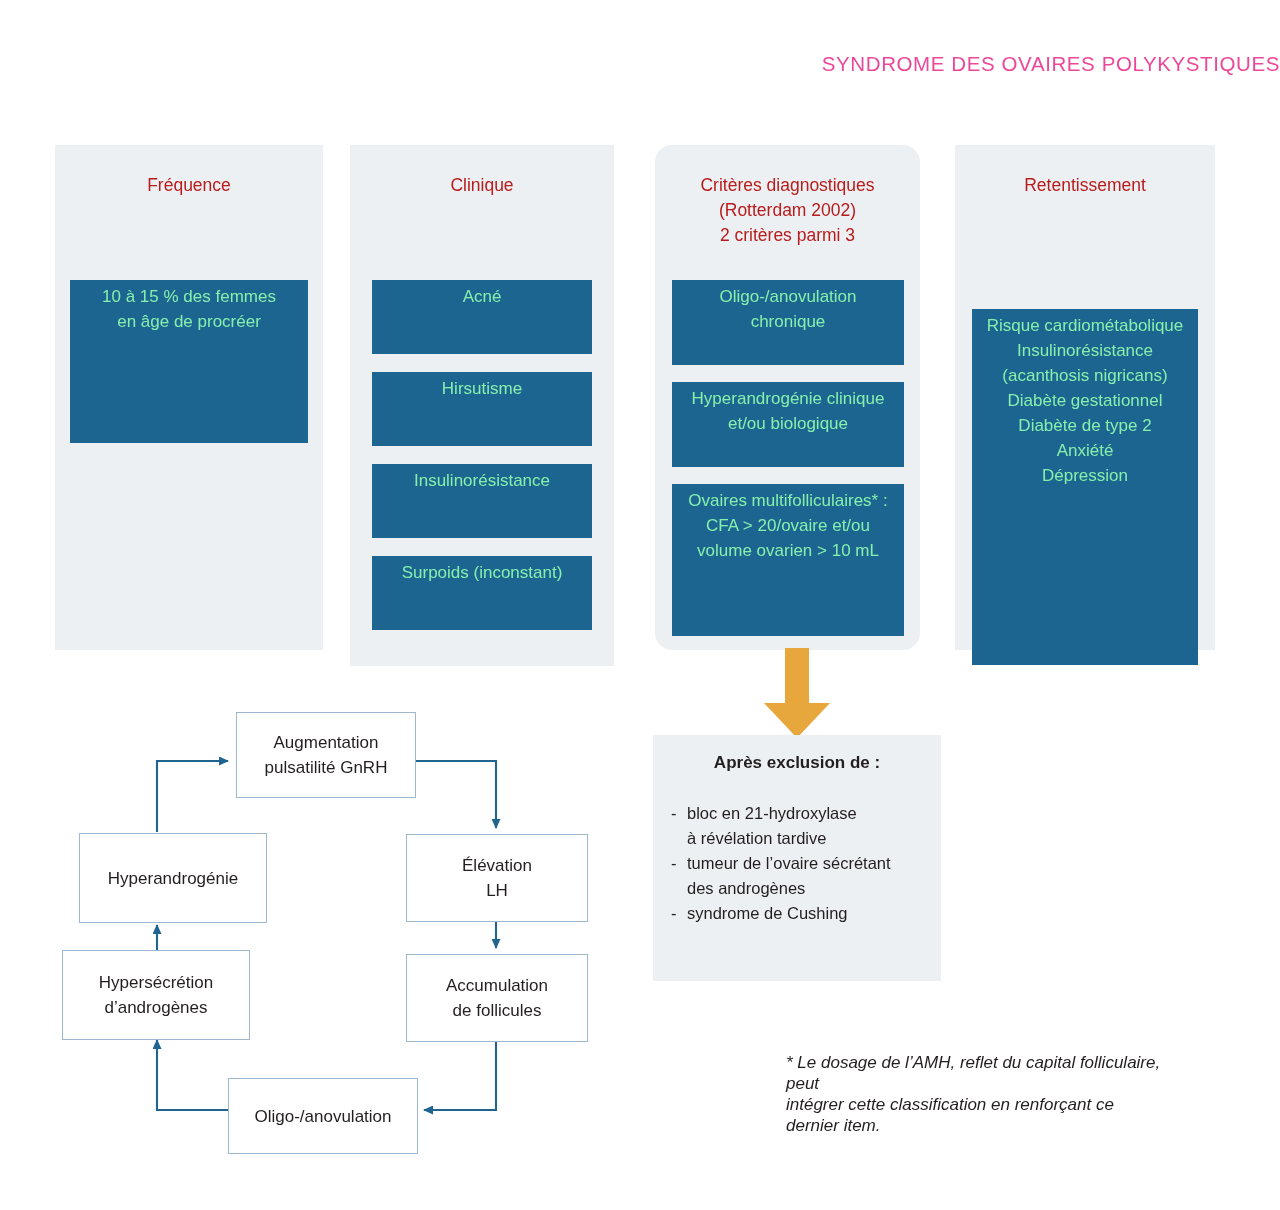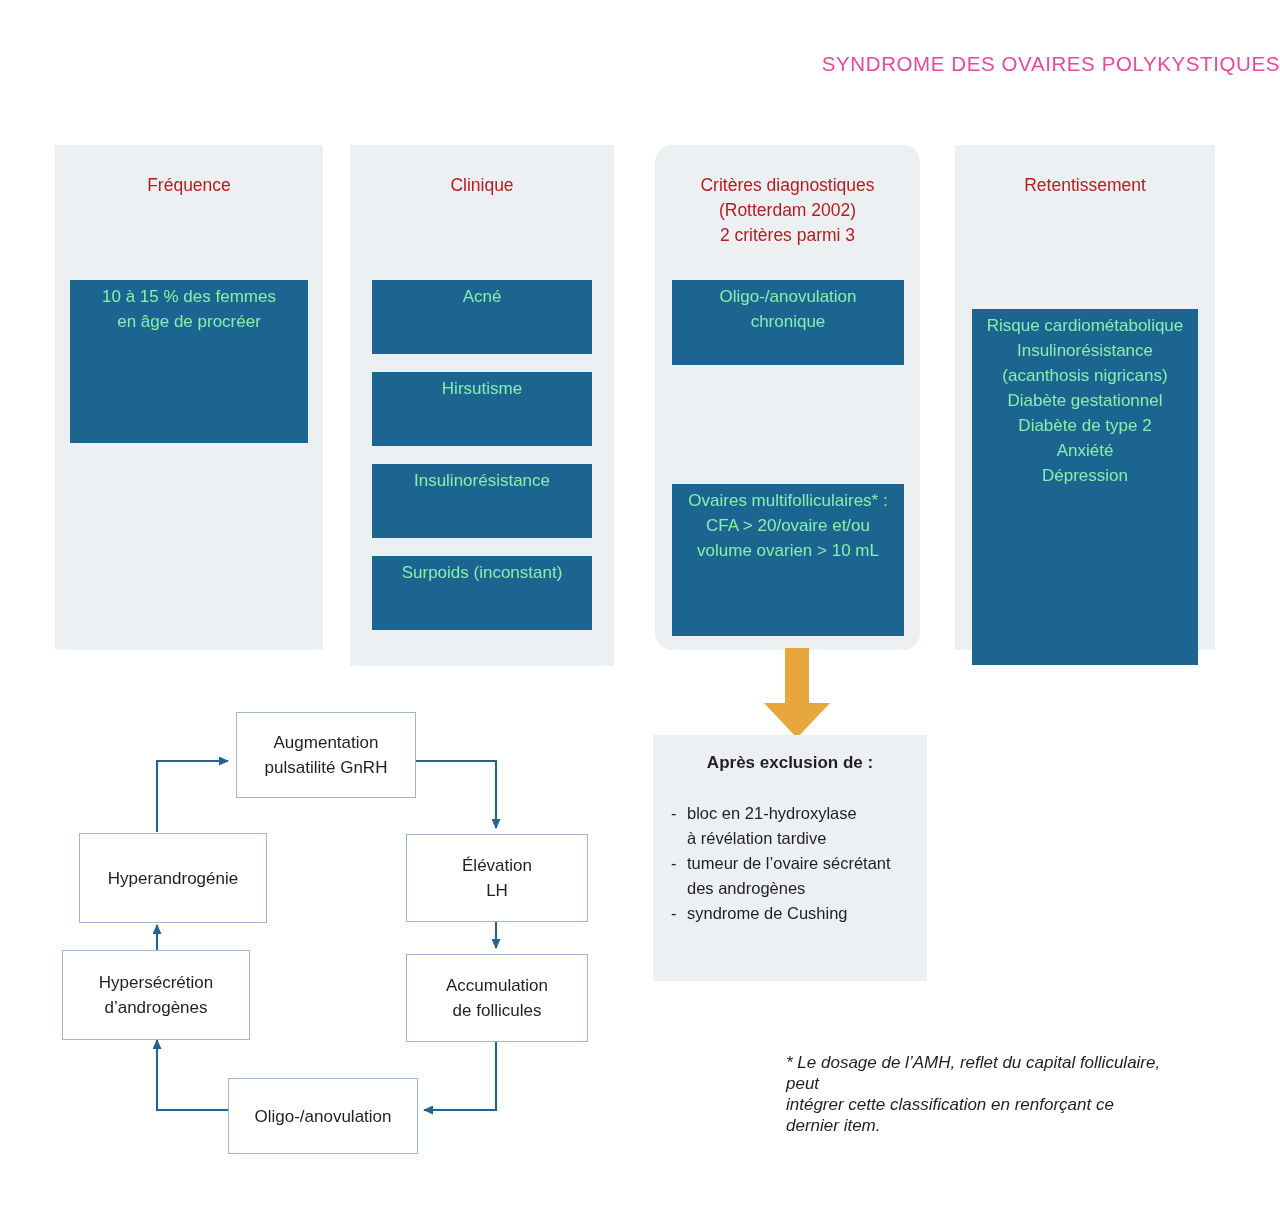--- a/index.html
+++ b/index.html
@@ -70,23 +70,24 @@
     top: 648px;
     width: 70px;
     height: 90px;
   }
 
   
   .excl-panel {
     position: absolute;
     left: 653px;
     top: 735px;
-    width: 274px;
+    width: 240px;
     height: 246px;
     background: #edf0f3;
+    padding-left: 48px;
   }
   .excl-title {
     position: absolute;
     left: 0;
     top: 18px;
     width: 100%;
     text-align: center;
     font-size: 17px;
     font-weight: bold;
     color: #231f20;
@@ -190,20 +191,26 @@
   <div class="col-panel" style="left:655px; top:145px; width:265px; height:505px;border-radius:17px;">
     <div class="col-header" style="top:28px;">
       <div>Critères diagnostiques</div>
       <div>(Rotterdam 2002)</div>
       <div>2 critères parmi 3</div>
     </div>
     <div class="blue-box" style="left:17px; top:135px; width:232px; height:85px;">
       <div class="bb-inner">
         <div>Oligo-/anovulation</div>
         <div>chronique</div>
+      </div>
+    </div>
+    <div class="blue-box" style="left:17px; top:237px; width:232px; height:85px;">
+      <div class="bb-inner">
+        <div>Hyperandrogénie clinique</div>
+        <div>et/ou biologique</div>
       </div>
     </div>
     <div class="blue-box" style="left:17px; top:339px; width:232px; height:152px;">
       <div class="bb-inner">
         <div>Ovaires multifolliculaires* :</div>
         <div>CFA &gt; 20/ovaire et/ou</div>
         <div>volume ovarien &gt; 10 mL</div>
       </div>
     </div>
   </div>

